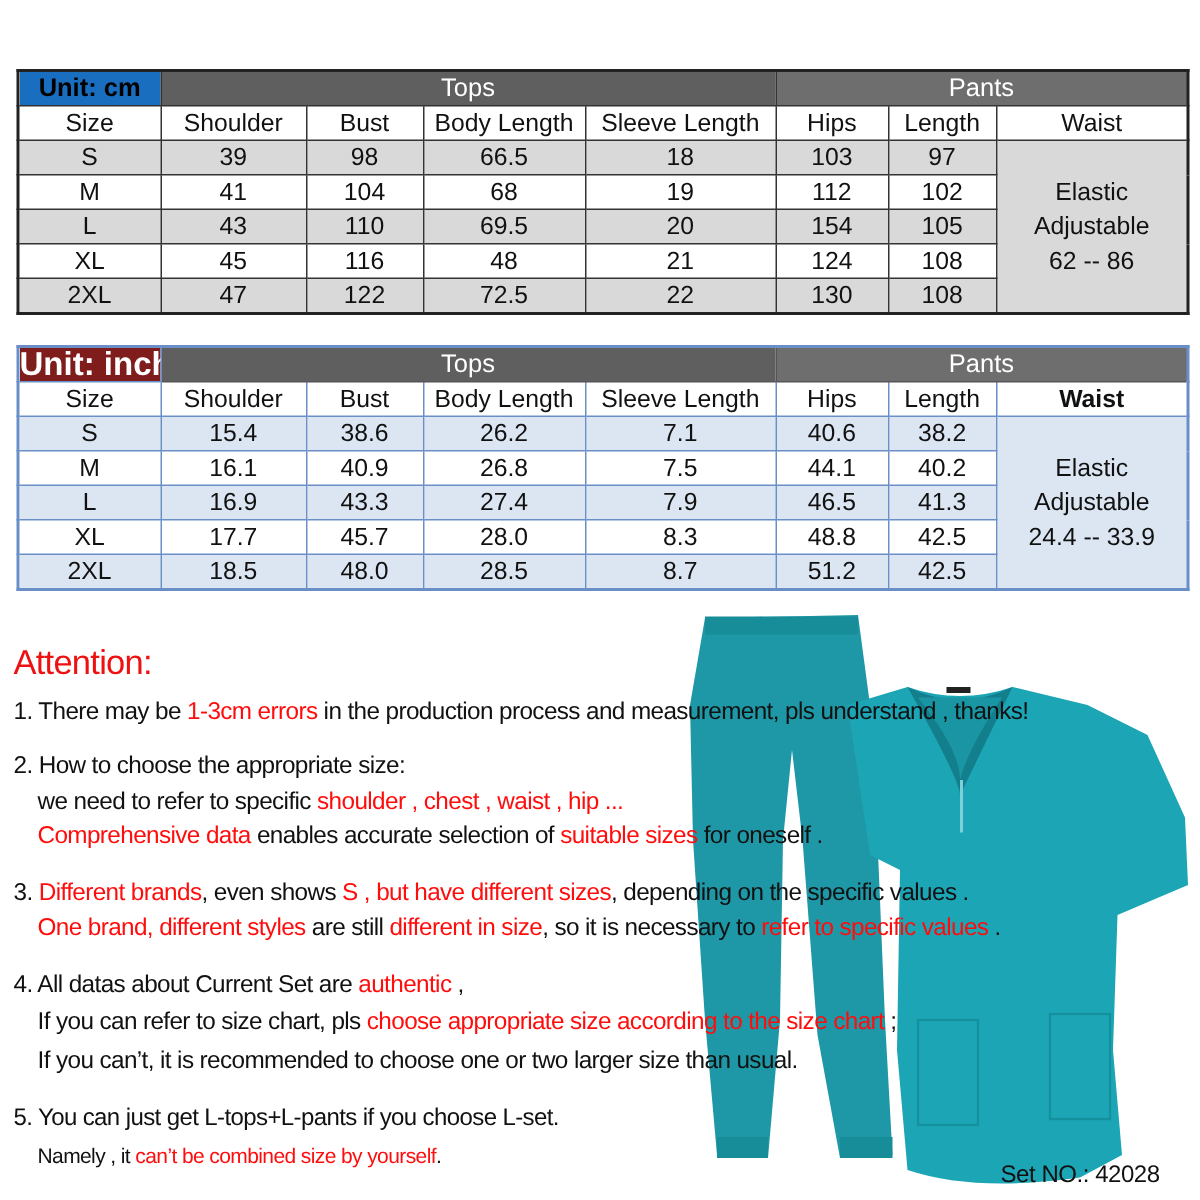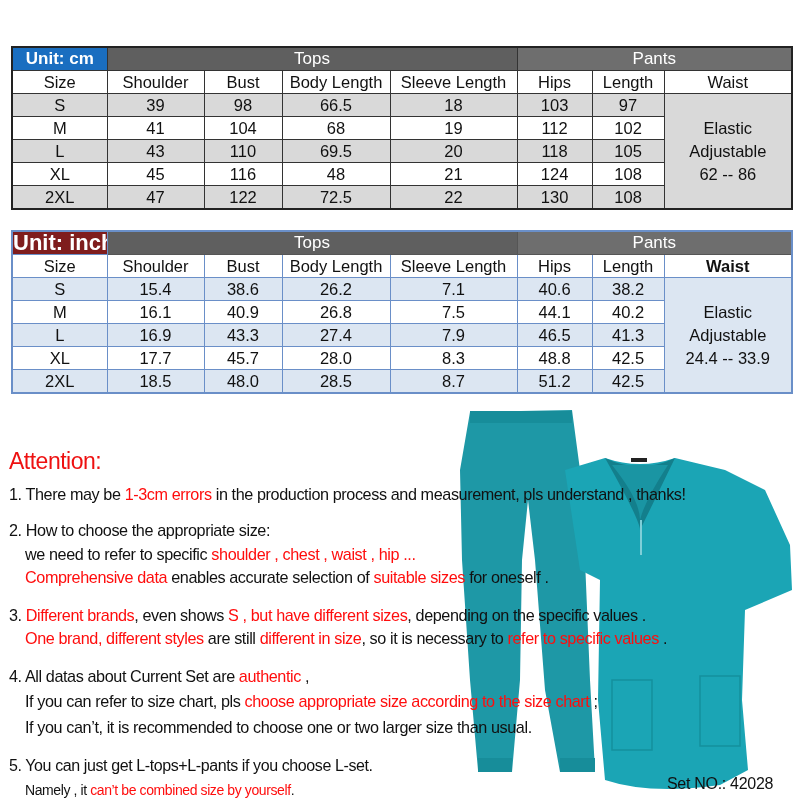--- a/index.html
+++ b/index.html
@@ -10,39 +10,39 @@
     position: absolute; left: 11px; width: 780px;
     border-collapse: collapse; table-layout: fixed;
     font-size: 16.5px;
   }
   table.size-table td { text-align: center; height: 23px; padding: 0; line-height: 22px; white-space: nowrap; overflow: hidden; }
   #table-cm { top: 46px; border: 2px solid #222; }
   #table-cm td { border: 1px solid #333; }
   #table-inch { top: 230px; border: 2px solid #6a8fc8; }
   #table-inch td { border: 1px solid #6a8fc8; }
 
-  .hdr-unit-cm { background: #1a6ec0; color: #ffffff; font-weight: bold; font-size: 17px; }
+  .hdr-unit-cm { background: #1a6ec0; color: #000000; font-weight: bold; font-size: 17px; }
   .hdr-unit-inch { background: #7f1d1d; color: #fff; font-weight: bold; font-size: 22px; }
   .hdr-group { background: #5f5f5f; color: #ffffff; font-weight: normal; font-size: 17px; }
   .hdr-group.pants { background: #6e6e6e; }
   #table-inch .hdr-group { border-color: #555; }
   .col-hdr { background: #fff; }
   #table-cm tr.shade td { background: #d9d9d9; }
   #table-cm tr.plain td { background: #fff; }
   #table-cm td.waist-cell { background: #d9d9d9 !important; }
   #table-inch tr.shade td { background: #dce6f2; }
   #table-inch tr.plain td { background: #fff; }
   #table-inch td.waist-cell { background: #dce6f2 !important; }
   .waist-cell { line-height: 23px !important; white-space: normal !important; margin-left: 40px; }
   .bold { font-weight: bold; }
 
   
   .product { position: absolute; left: 440px; top: 405px; width: 360px; height: 390px; }
   .attention { color: #ee1111; font-size: 23px; letter-spacing: -0.5px; height: 30px; }
-  .line { position: absolute; white-space: nowrap; margin-top: 20px; }
+  .line { position: absolute; white-space: nowrap; }
   .red { color: #ff0d0d; }
   .set-no { position: absolute; left: 667px; top: 775px; font-size: 16px; letter-spacing: -0.3px; }
 </style>
 </head>
 <body>
 
 <table class="size-table" id="table-cm">
   <colgroup>
     <col style="width:95px">
       <col style="width:97px">
@@ -90,21 +90,21 @@
     <td>19</td>
     <td>112</td>
     <td>102</td>
   </tr>
   <tr class="shade">
     <td>L</td>
     <td>43</td>
     <td>110</td>
     <td>69.5</td>
     <td>20</td>
-    <td>118</td>
+    <td>154</td>
     <td>105</td>
   </tr>
   <tr class="plain">
     <td>XL</td>
     <td>45</td>
     <td>116</td>
     <td>48</td>
     <td>21</td>
     <td>124</td>
     <td>108</td>

